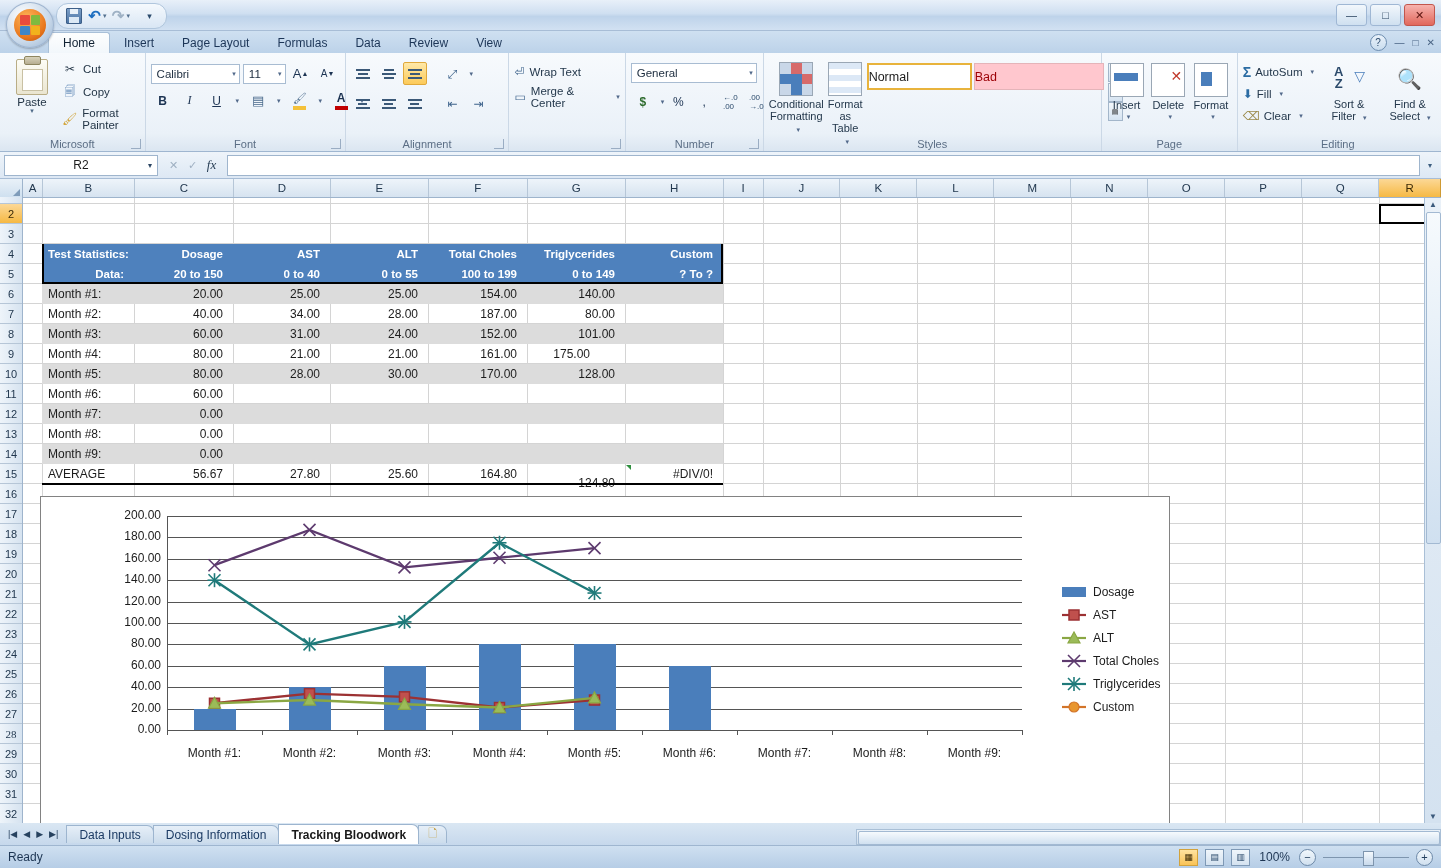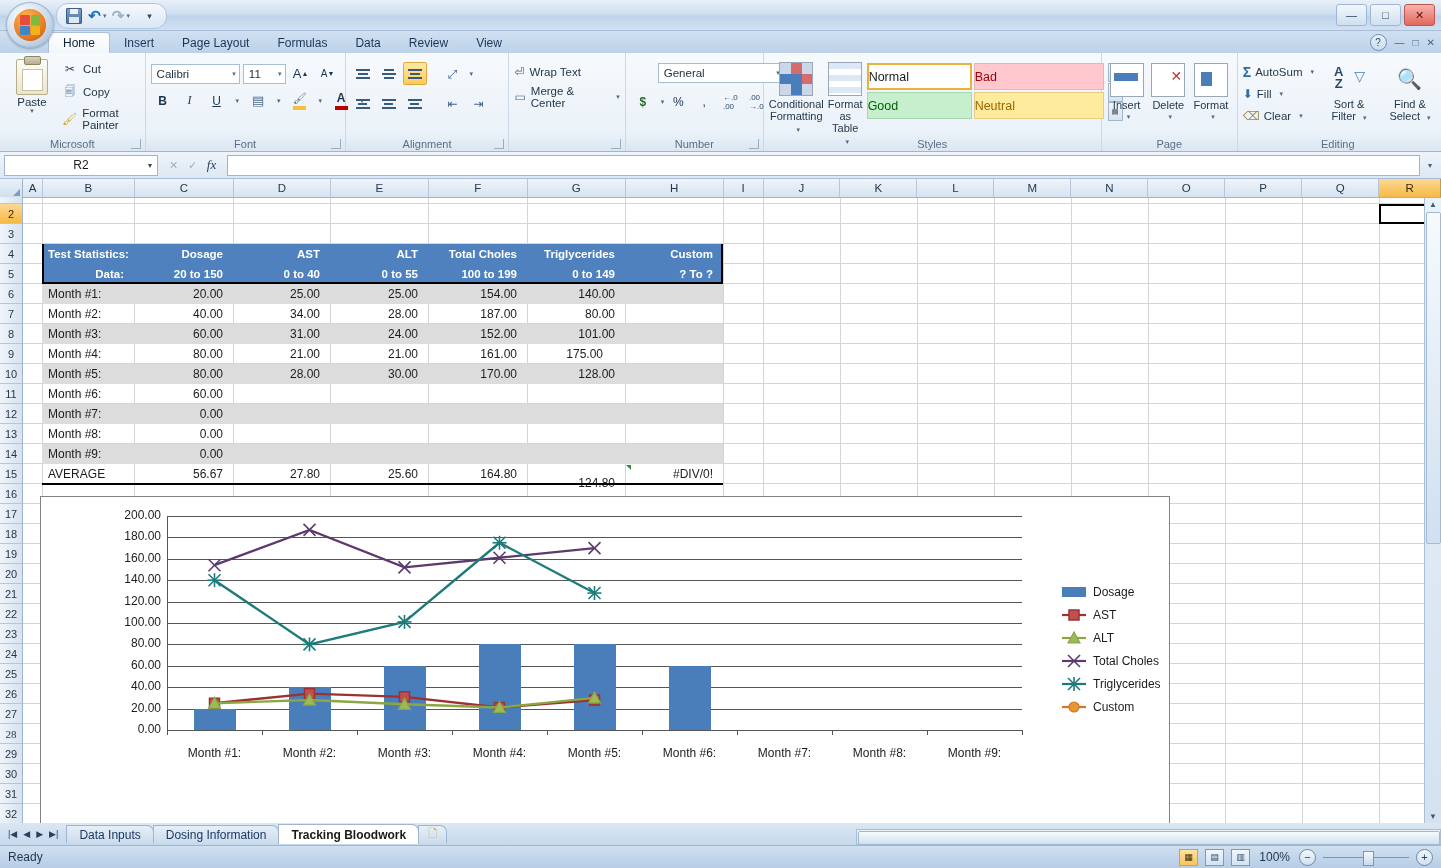--- a/index.html
+++ b/index.html
@@ -400,21 +400,21 @@
       <div class="wraprow">
         <span style="color:#3f648c;font-size:12px;">▭</span>
         <span>Merge &amp; Center</span>
         <span class="caret">▾</span>
       </div>
       <div class="dlg-ic"></div>
     </div>
 
     <div class="grp numgrp">
       <div style="margin-top:7px;">
-        <div class="combo" style="width:126px;margin-left:27px;">
+        <div class="combo" style="width:126px;">
           <span class="cv">General</span>
             <span class="caret">▾</span>
         </div>
       </div>
       <div style="display:flex;align-items:center;gap:2px;margin-top:7px;">
         <div class="rbtn" style="font-weight:bold;color:#2d6b2d;">$</div>
         <div class="caret">▾</div>
         <div class="rbtn">%</div>
         <div class="rbtn">,</div>
         <div class="rbtn" style="font-size:8px;color:#2b4a6b;">←.0<br>.00</div>
@@ -445,24 +445,20 @@
         </div>
         <div class="big-btn">
           <div class="big-ico" style="border:1px solid #9aa7b5;background:repeating-linear-gradient(180deg,#dce8f6 0 6px,#fff 6px 12px);"></div>
           <span>Format as Table</span>
           <span class="caret">▾</span>
         </div>
         <div style="display:flex;flex-direction:column;gap:2px;margin-top:4px;">
           <div style="display:flex;gap:2px;">
             <div class="style-box" style="width:105px;background:#fff;border:2px solid #e8b33c;">Normal</div>
             <div class="style-box" style="width:130px;background:#ffc7ce;color:#9c0006;border-color:#e4b4b9;">Bad</div>
-          </div>
-          <div style="display:flex;gap:2px;">
-            <div class="style-box" style="width:105px;background:#c6efce;color:#006100;border-color:#a9d6b2;">Good</div>
-            <div class="style-box" style="width:130px;background:#ffeb9c;color:#9c6500;border-color:#e3cd84;">Neutral</div>
           </div>
         </div>
         <div style="display:flex;flex-direction:column;justify-content:space-between;height:58px;margin-top:4px;">
           <div style="width:13px;height:17px;border:1px solid #a3b6ca;background:linear-gradient(180deg,#f3f8fc,#d5e3f1);font-size:7px;display:flex;align-items:center;justify-content:center;">▲</div>
           <div style="width:13px;height:17px;border:1px solid #a3b6ca;background:linear-gradient(180deg,#f3f8fc,#d5e3f1);font-size:7px;display:flex;align-items:center;justify-content:center;">▼</div>
           <div style="width:13px;height:17px;border:1px solid #a3b6ca;background:linear-gradient(180deg,#f3f8fc,#d5e3f1);font-size:7px;display:flex;align-items:center;justify-content:center;">▤</div>
         </div>
       </div>
       <div class="grp-lbl">Styles</div>
     </div>
@@ -693,21 +689,21 @@
         <div class="cell r" style="left: 211px; top: 127px; width: 97px; height: 20px; padding-right: 10px;">31.00</div>
         <div class="cell r" style="left: 308px; top: 127px; width: 98px; height: 20px; padding-right: 10px;">24.00</div>
         <div class="cell r" style="left: 406px; top: 127px; width: 99px; height: 20px; padding-right: 10px;">152.00</div>
         <div class="cell r" style="left: 505px; top: 127px; width: 98px; height: 20px; padding-right: 10px;">101.00</div>
         <div class="cell r" style="left: 603px; top: 127px; width: 98px; height: 20px; padding-right: 10px;"></div>
         <div class="cell" style="left: 20px; top: 147px; width: 92px; height: 20px; padding-left: 6px;">Month #4:</div>
         <div class="cell r" style="left: 112px; top: 147px; width: 99px; height: 20px; padding-right: 10px;">80.00</div>
         <div class="cell r" style="left: 211px; top: 147px; width: 97px; height: 20px; padding-right: 10px;">21.00</div>
         <div class="cell r" style="left: 308px; top: 147px; width: 98px; height: 20px; padding-right: 10px;">21.00</div>
         <div class="cell r" style="left: 406px; top: 147px; width: 99px; height: 20px; padding-right: 10px;">161.00</div>
-        <div class="cell r" style="left: 493px; top: 147px; width: 98px; height: 20px; padding-right: 10px; text-align: center;">175.00</div>
+        <div class="cell r" style="left: 480px; top: 147px; width: 98px; height: 20px; padding-right: 10px; text-align: center;">175.00</div>
         <div class="cell r" style="left: 603px; top: 147px; width: 98px; height: 20px; padding-right: 10px;"></div>
         <div class="cell" style="left: 20px; top: 167px; width: 92px; height: 20px; padding-left: 6px;">Month #5:</div>
         <div class="cell r" style="left: 112px; top: 167px; width: 99px; height: 20px; padding-right: 10px;">80.00</div>
         <div class="cell r" style="left: 211px; top: 167px; width: 97px; height: 20px; padding-right: 10px;">28.00</div>
         <div class="cell r" style="left: 308px; top: 167px; width: 98px; height: 20px; padding-right: 10px;">30.00</div>
         <div class="cell r" style="left: 406px; top: 167px; width: 99px; height: 20px; padding-right: 10px;">170.00</div>
         <div class="cell r" style="left: 505px; top: 167px; width: 98px; height: 20px; padding-right: 10px;">128.00</div>
         <div class="cell r" style="left: 603px; top: 167px; width: 98px; height: 20px; padding-right: 10px;"></div>
         <div class="cell" style="left: 20px; top: 187px; width: 92px; height: 20px; padding-left: 6px;">Month #6:</div>
         <div class="cell r" style="left: 112px; top: 187px; width: 99px; height: 20px; padding-right: 10px;">60.00</div>

